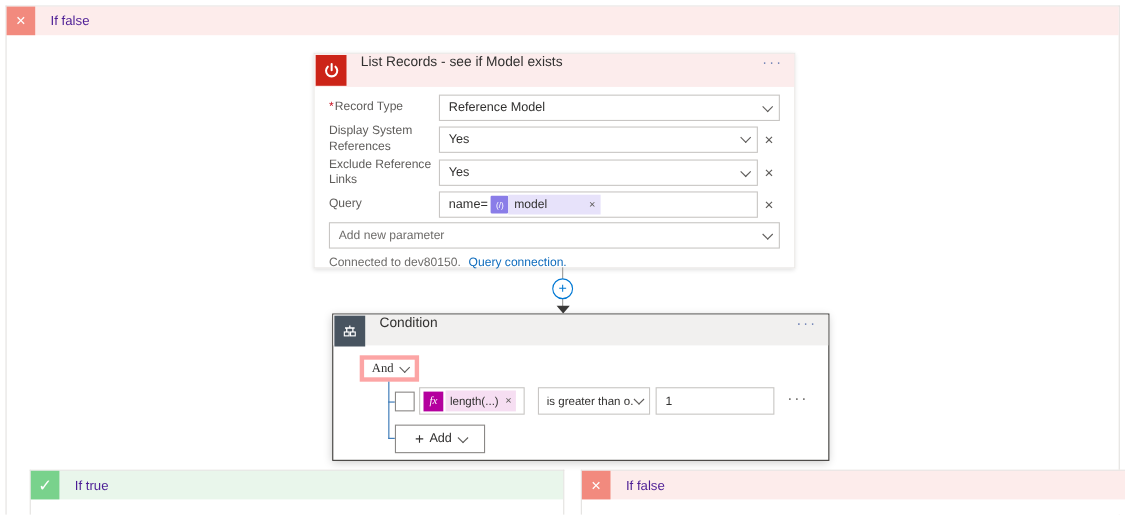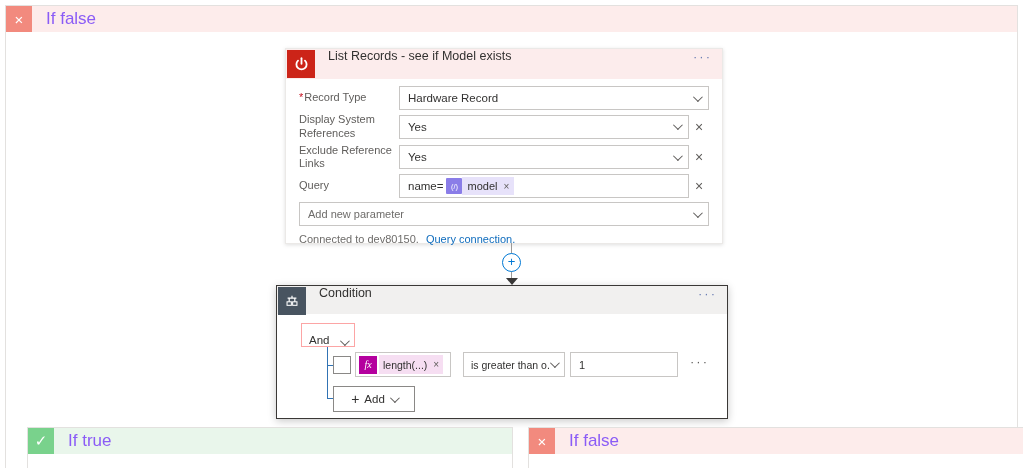--- a/index.html
+++ b/index.html
@@ -10,21 +10,21 @@
   
   .scope { position:absolute; left:5px; top:5px; width:1013px; height:463px;
     border:1px solid #e3e1df; border-bottom:none; background:#fff; }
   .scope-header { height:26px; display:flex; align-items:center; cursor:pointer; }
   .hdr-pink { background:#fdeceb; }
   .hdr-green { background:#e9f6eb; }
   .sq-icon { width:26px; height:26px; flex:0 0 26px; display:flex; align-items:center;
     justify-content:center; color:#fff; font-size:15px; }
   .sq-salmon { background:#f28a7e; }
   .sq-green { background:#79d28c; }
-  .scope-label { margin-left:14px; font-size:17px; color:#8b5cf6; }
+  .scope-label { margin-left:14px; font-size:12px; color:#4c1d95; }
 
   
   .card { position:absolute; background:#fff; border:1px solid #ebe9e7;
     box-shadow:0 1px 4px rgba(0,0,0,.13); }
   .card-header { height:30px; display:flex; cursor:pointer; }
   .card-header .hicon { width:28px; height:28px; flex:0 0 28px; margin:1px;
     display:flex; align-items:center; justify-content:center; }
   .hicon-red { background:#cc2418; }
   .hicon-slate { background:#485460; }
   .card-title { margin-left:12px; font-size:12.5px; color:#323130; flex:1 1 auto;
@@ -42,45 +42,45 @@
     align-items:center; padding:0 8px; font-size:11.5px; color:#323130; cursor:pointer; flex:1 1 auto; }
   .selbox .flex1 { flex:1 1 auto; }
   .xbtn { width:20px; flex:0 0 20px; text-align:center; font-size:14px; color:#5f5d5b;
     cursor:pointer; line-height:24px; }
   .chev { width:7px; height:7px; border-right:1px solid #5f5d5b; border-bottom:1px solid #5f5d5b;
     transform:rotate(45deg) translateY(-2px); display:inline-block; flex:0 0 7px; }
   .qprefix { font-size:11.5px; color:#323130; margin-right:3px; }
   .tok-ico { width:16px; height:16px; background:#8a7de8; color:#fff; font-size:7.5px;
     display:flex; align-items:center; justify-content:center; border-radius:1px; flex:0 0 16px; }
   .tok-chip { background:#e7e2fa; height:18px; display:flex; align-items:center;
-    padding:0 5px; font-size:11px; color:#323130; cursor:pointer; }
+    padding:0 5px; font-size:11px; color:#323130; cursor:pointer;gap:32px; }
   .tok-x { margin-left:6px; font-size:10px; color:#5f5d5b; cursor:pointer; }
   .addparam { height:24px; border:1px solid #c8c6c4; display:flex; align-items:center;
     padding:0 8px; font-size:11px; color:#6e6c6a; margin-top:4px; cursor:pointer;justify-content:space-between; }
   .addparam .flex1 { flex:1 1 auto; }
   .conn-row { margin-top:7px; font-size:11px; color:#6e6c6a; }
   .conn-link { color:#0f6cbd; cursor:pointer; margin-left:4px; }
 
   
   .vline { position:absolute; left:511px; top:243px; width:1px; height:36px; background:#9b9997; }
   .plus-circle { position:absolute; left:502px; top:253px; width:19px; height:19px;
     border:1px solid #0078d4; border-radius:50%; background:#fff; color:#0078d4;
     font-size:13px; line-height:16px; text-align:center; cursor:pointer; }
   .arrowhead { position:absolute; left:506px; top:278px; width:0; height:0;
     border-left:6px solid transparent; border-right:6px solid transparent;
     border-top:7px solid #3b3a39; }
 
   
-  .condcard { left:276px; top:285px; width:452px; height:134px;
+  .condcard { left:302px; top:285px; width:452px; height:134px;
     border:1px solid #3a3836; box-shadow:0 2px 8px rgba(0,0,0,.22); }
   .condcard .card-header { background:#f1f0ef; height:28px; }
   .cond-body { position:relative; height:104px; }
   .andbox { position:absolute; left:24px; top:9px; width:54px; height:24px;
-    border:1px solid #fca5a5; display:flex; align-items:flex-end; padding:0 7px;
-    font-size:11.5px; cursor:pointer; }
+    border:4px solid #fca5a5; display:flex; align-items:center; padding:0 7px;
+    font-size:11.5px; cursor:pointer;font-family:Liberation Serif, serif; }
   .andbox .flex1 { flex:1 1 auto; }
   .tline { position:absolute; background:#3173b4; }
   .checkbox { position:absolute; left:56px; top:42px; width:18px; height:18px;
     border:1px solid #8a8886; background:#fff; cursor:pointer; }
   .exprbox { position:absolute; left:78px; top:38px; width:96px; height:25px;
     border:1px solid #c8c6c4; display:flex; align-items:center; padding:0 3px; cursor:pointer; }
   .fx-ico { width:18px; height:18px; background:#b4009e; color:#fff; font-size:10px;
     font-style:italic; font-family:"Liberation Serif", serif; display:flex; align-items:center;
     justify-content:center; flex:0 0 18px; }
   .fx-chip { background:#f6def2; height:19px; display:flex; align-items:center;
@@ -130,21 +130,21 @@
         </svg>
       </span>
       <span class="card-title">List Records - see if Model exists</span>
       <span class="menu-dots">···</span>
     </div>
     <div class="list-body">
 
       <div class="frow">
         <span class="flabel"><span class="req">*</span><span>Record Type</span></span>
         <div class="selbox">
-          <span class="flex1">Hardware Record</span>
+          <span class="flex1">Reference Model</span>
           <span class="chev"></span>
         </div>
       </div>
 
       <div class="frow">
         <span class="flabel">Display System References</span>
         <div class="selbox">
           <span class="flex1">Yes</span>
           <span class="chev"></span>
         </div>

